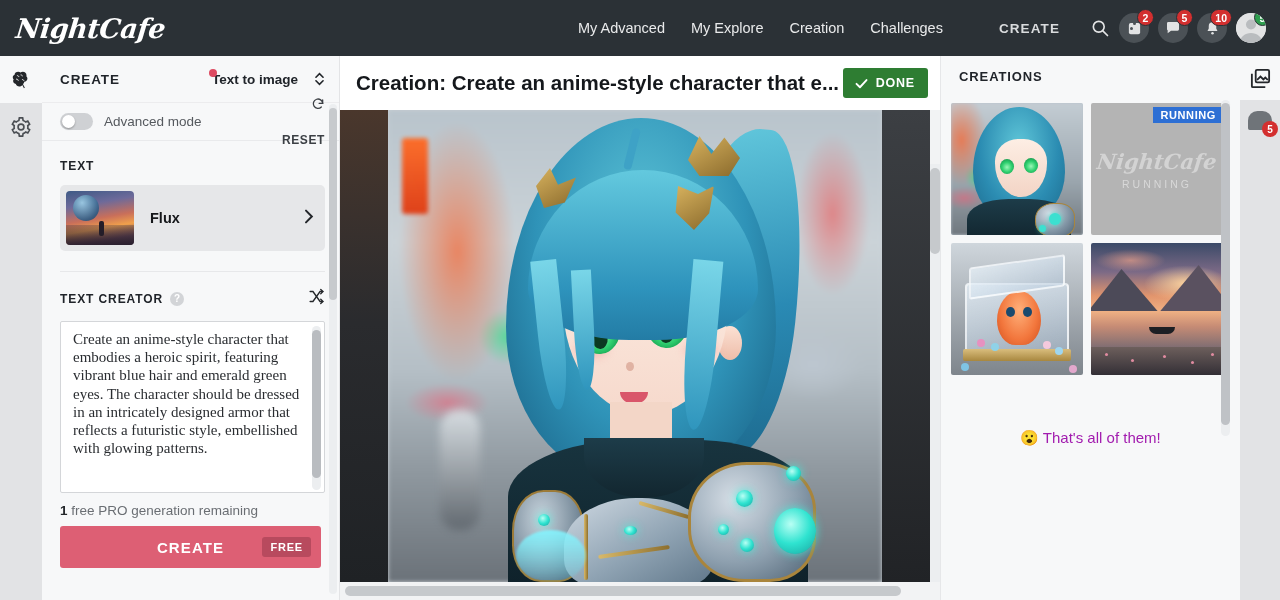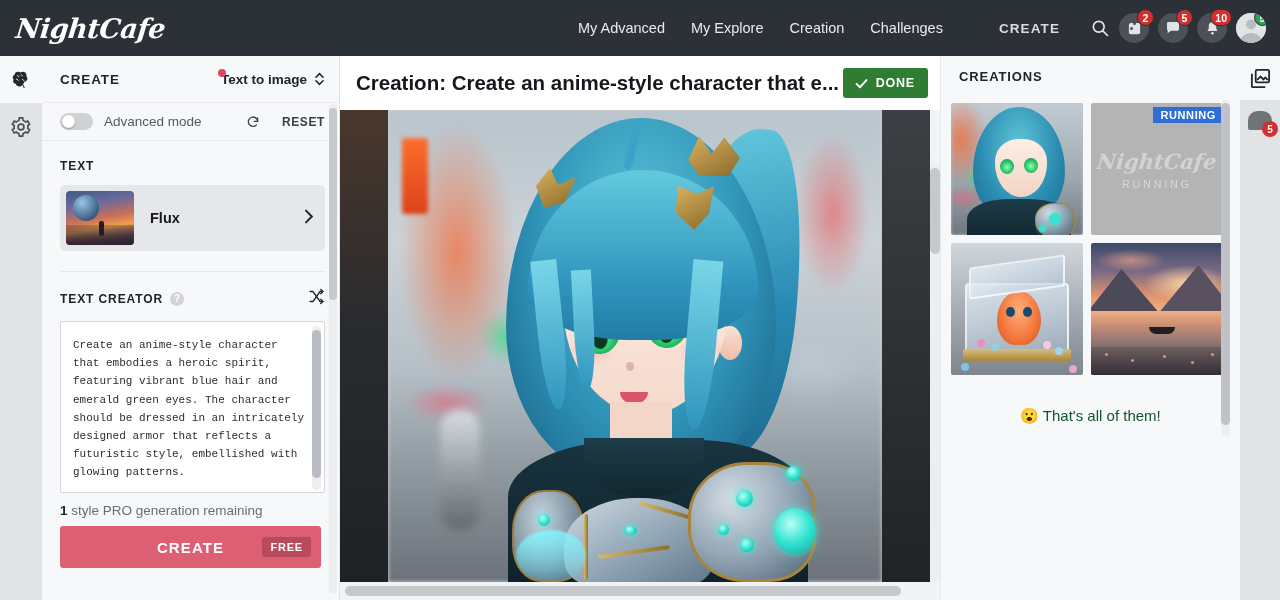--- a/index.html
+++ b/index.html
@@ -53,38 +53,38 @@
   
   .lpanel{
     position:absolute; left:42px; top:56px; width:298px; height:544px;
     background:#f7f8f9; border-right:1px solid #e3e4e6;
   }
   .lpanel-head{
     height:47px; display:flex; align-items:center; padding:0 14px 0 18px;
     background:#f7f8f9; border-bottom:1px solid #ececee;
   }
   .lp-title{ font-size:13.5px; font-weight:700; letter-spacing:.9px; color:#20242a; }
-  .mode-sel{ margin-left:auto; display:flex; align-items:center; gap:4px; cursor:pointer; position:relative;}
+  .mode-sel{ margin-left:auto; display:flex; align-items:center; gap:13px; cursor:pointer; position:relative;}
   .mode-dot{ width:8px; height:8px; border-radius:50%; background:#dd4a61; position:absolute; left:-3px; top:-2px;}
   .mode-label{ font-size:13.5px; font-weight:700; color:#20242a; }
   .updown{ display:flex; flex-direction:column; align-items:center; line-height:6px; margin-left:3px;}
 
   .adv-row{
     height:38px; display:flex; align-items:center; padding:0 14px 0 18px;
     border-bottom:1px solid #e9eaec; background:#f7f8f9;
   }
   .toggle{
     width:33px; height:17px; border-radius:9px; background:#cfd1d4; position:relative; cursor:pointer;
   }
   .toggle .knob{
     position:absolute; left:2px; top:2px; width:13px; height:13px; border-radius:50%;
     background:#fff; box-shadow:0 1px 2px rgba(0,0,0,.3);
   }
   .adv-label{ margin-left:11px; font-size:13.5px; color:#55595e; }
-  .reset{ margin-left:auto; display:flex; align-items:center; gap:22px; cursor:pointer; }
+  .reset{ margin-left:auto; display:flex; align-items:flex-end; gap:22px; cursor:pointer;flex-direction:column; }
   .reset-label{ font-size:12px; font-weight:700; letter-spacing:.6px; color:#3c4045; }
 
   .sec-label{ font-size:12px; font-weight:700; letter-spacing:.9px; color:#20242a; }
 
   .model-block{ padding:18px 14px 0 18px; }
   .model-card{
     margin-top:12px; height:66px; background:#e6e7e9; border-radius:5px;
     display:flex; align-items:center; padding:6px 10px 6px 6px; cursor:pointer;
   }
   .model-thumb{
@@ -117,23 +117,22 @@
     font-size:10px; font-weight:700; display:flex; align-items:center; justify-content:center;
     margin-left:7px; cursor:pointer;
   }
   .shuffle{ margin-left:auto; cursor:pointer; }
 
   .prompt-box{
     margin-top:12px; height:172px; background:#fff; border:1px solid #d4d6d9;
     border-radius:2px; padding:8px 16px 8px 12px; position:relative; overflow:hidden;
   }
   .prompt-text{
-    font-size:11px; line-height:18.2px; color:#2a2d31; white-space:pre-wrap;
-    font-family:Liberation Mono, monospace;
-    margin-top:6px;
+    font-size:15px; line-height:18.2px; color:#2a2d31; white-space:pre-wrap;
+    font-family:Liberation Serif, serif;
   }
   .pbar-track{ position:absolute; right:3px; top:4px; width:9px; height:164px; background:#eceef0; border-radius:5px;}
   .pbar-thumb{ position:absolute; right:3px; top:8px; width:9px; height:148px; background:#b9bcc0; border-radius:5px;}
 
   .free-line{ padding:10px 18px 0 18px; font-size:13.5px; color:#6a6e73; }
   .free-line b{ color:#24272b; }
   .create-btn{
     margin:8px 18px 0 18px; height:42px; background:#dd5f74; border-radius:3px;
     display:flex; align-items:center; justify-content:center; position:relative; cursor:pointer;
   }
@@ -333,21 +332,21 @@
   .t4 .mtnr{ position:absolute; left:66px; top:22px; width:80px; height:50px;
     background:#5a5160; clip-path:polygon(0 100%,52% 0,100% 100%); }
   .t4 .lake{ position:absolute; left:0; top:68px; width:132px; height:38px;
     background:linear-gradient(180deg,#f0b184,#c78c75 40%,#7a6b72);}
   .t4 .boat{ position:absolute; left:58px; top:84px; width:26px; height:7px;
     background:#1d1f24; border-radius:0 0 8px 8px;}
   .t4 .meadow{ position:absolute; left:0; top:104px; width:132px; height:28px;
     background:linear-gradient(180deg,#6d5f5c,#332f36);}
   .t4 .flower{ position:absolute; width:3px; height:3px; border-radius:50%; background:#e08ba0;}
 
-  .end-line{ margin-top:32px; text-align:center; font-size:15px; color:#14532d; }
+  .end-line{ margin-top:54px; text-align:center; font-size:15px; color:#a21caf; }
   .rp-scroll-track{ position:absolute; right:10px; top:44px; width:9px; height:336px; background:#eceef0; border-radius:5px;}
   .rp-scroll-thumb{ position:absolute; right:10px; top:47px; width:9px; height:322px; background:#bfc2c6; border-radius:5px;}
 
   
   .rrail{ position:absolute; left:1240px; top:56px; width:40px; height:544px; background:#e2e3e5; }
   .rrail-item{ width:40px; height:44px; display:flex; align-items:center; justify-content:center; cursor:pointer; position:relative;}
   .rrail-item.active{ background:#f7f8f9; }
   .chat-bub{ position:relative; width:24px; height:22px; }
   .chat-bub .b{ width:24px; height:19px; border-radius:11px 11px 11px 2px; background:#6f7479;}
   .chat-bub .badge2{ position:absolute; right:-6px; bottom:-4px; width:16px; height:16px; border-radius:8px;
@@ -481,21 +480,21 @@
       </span>
     </div>
     <div class="prompt-box">
       <div class="prompt-text">Create an anime-style character that embodies a heroic spirit, featuring vibrant blue hair and emerald green eyes. The character should be dressed in an intricately designed armor that reflects a futuristic style, embellished with glowing patterns.</div>
       <span class="pbar-track"></span>
       <span class="pbar-thumb"></span>
     </div>
   </div>
 
   <div class="free-line">
-    <b>1</b><span> style PRO generation remaining</span>
+    <b>1</b><span> free PRO generation remaining</span>
   </div>
   <div class="create-btn">
     <span class="lbl">CREATE</span>
     <span class="free-pill">FREE</span>
   </div>
 
   <span class="lp-scroll-track"></span>
   <span class="lp-scroll-thumb"></span>
 </div>
 

